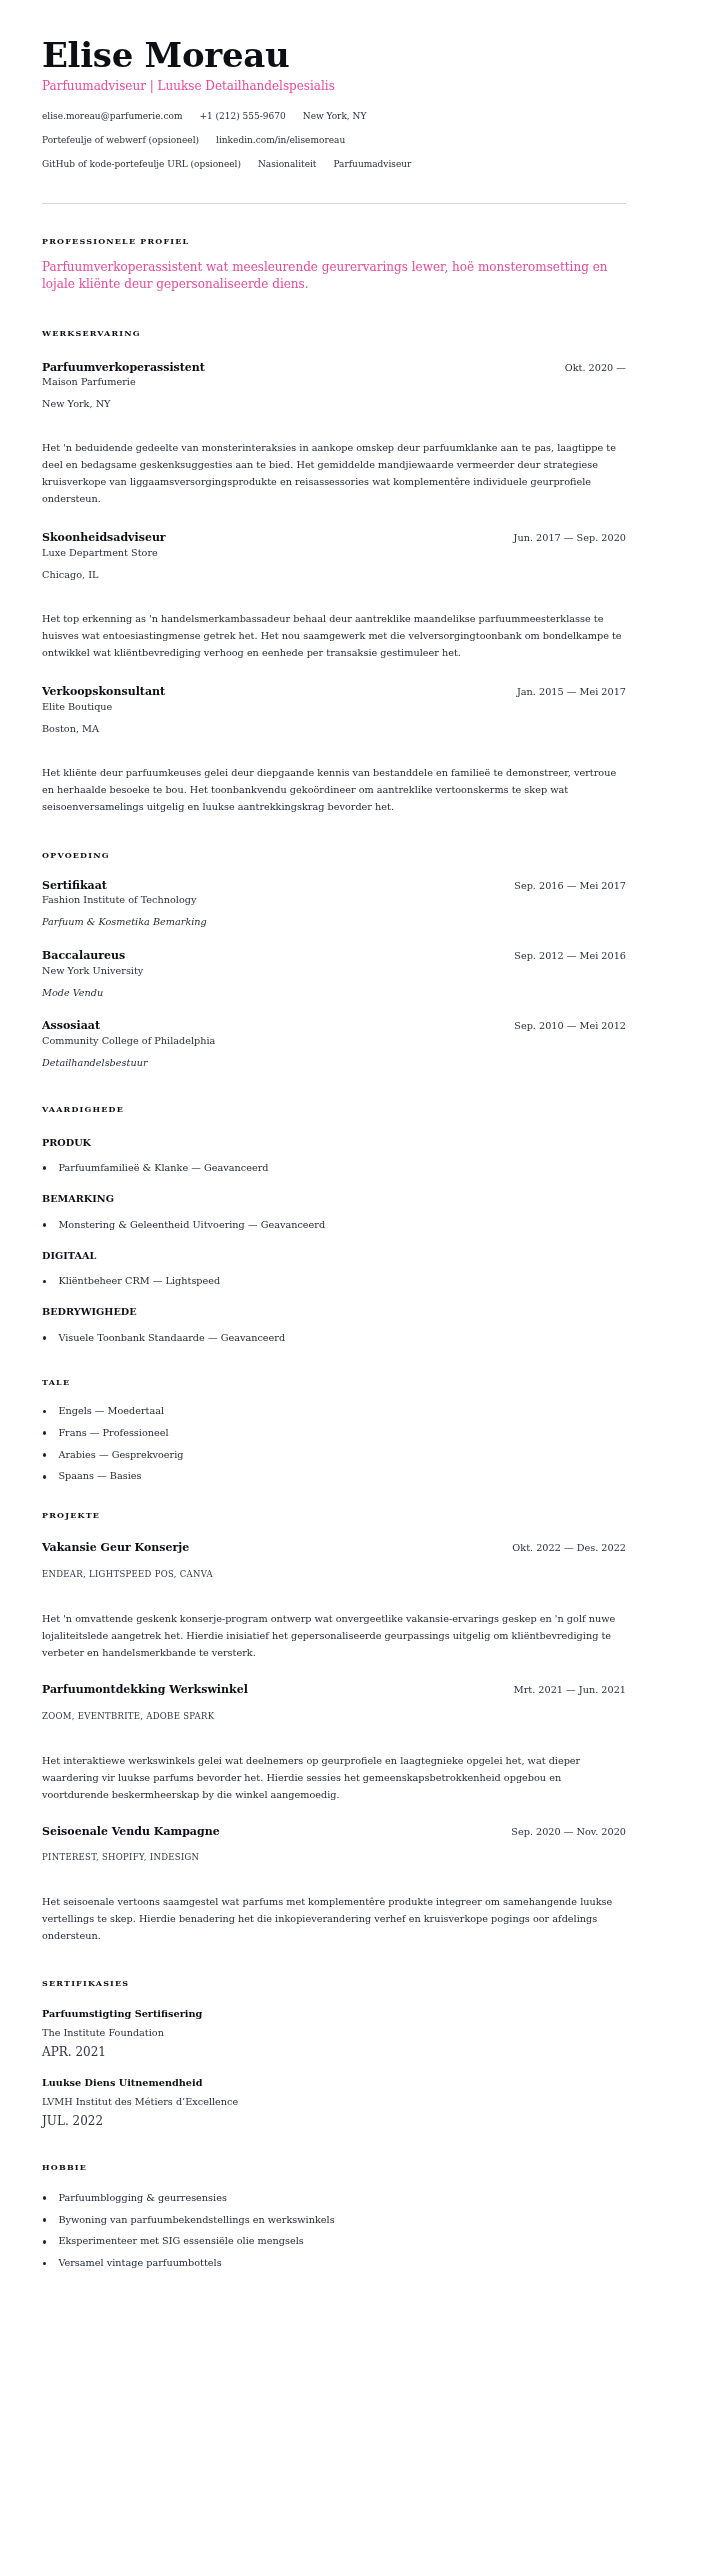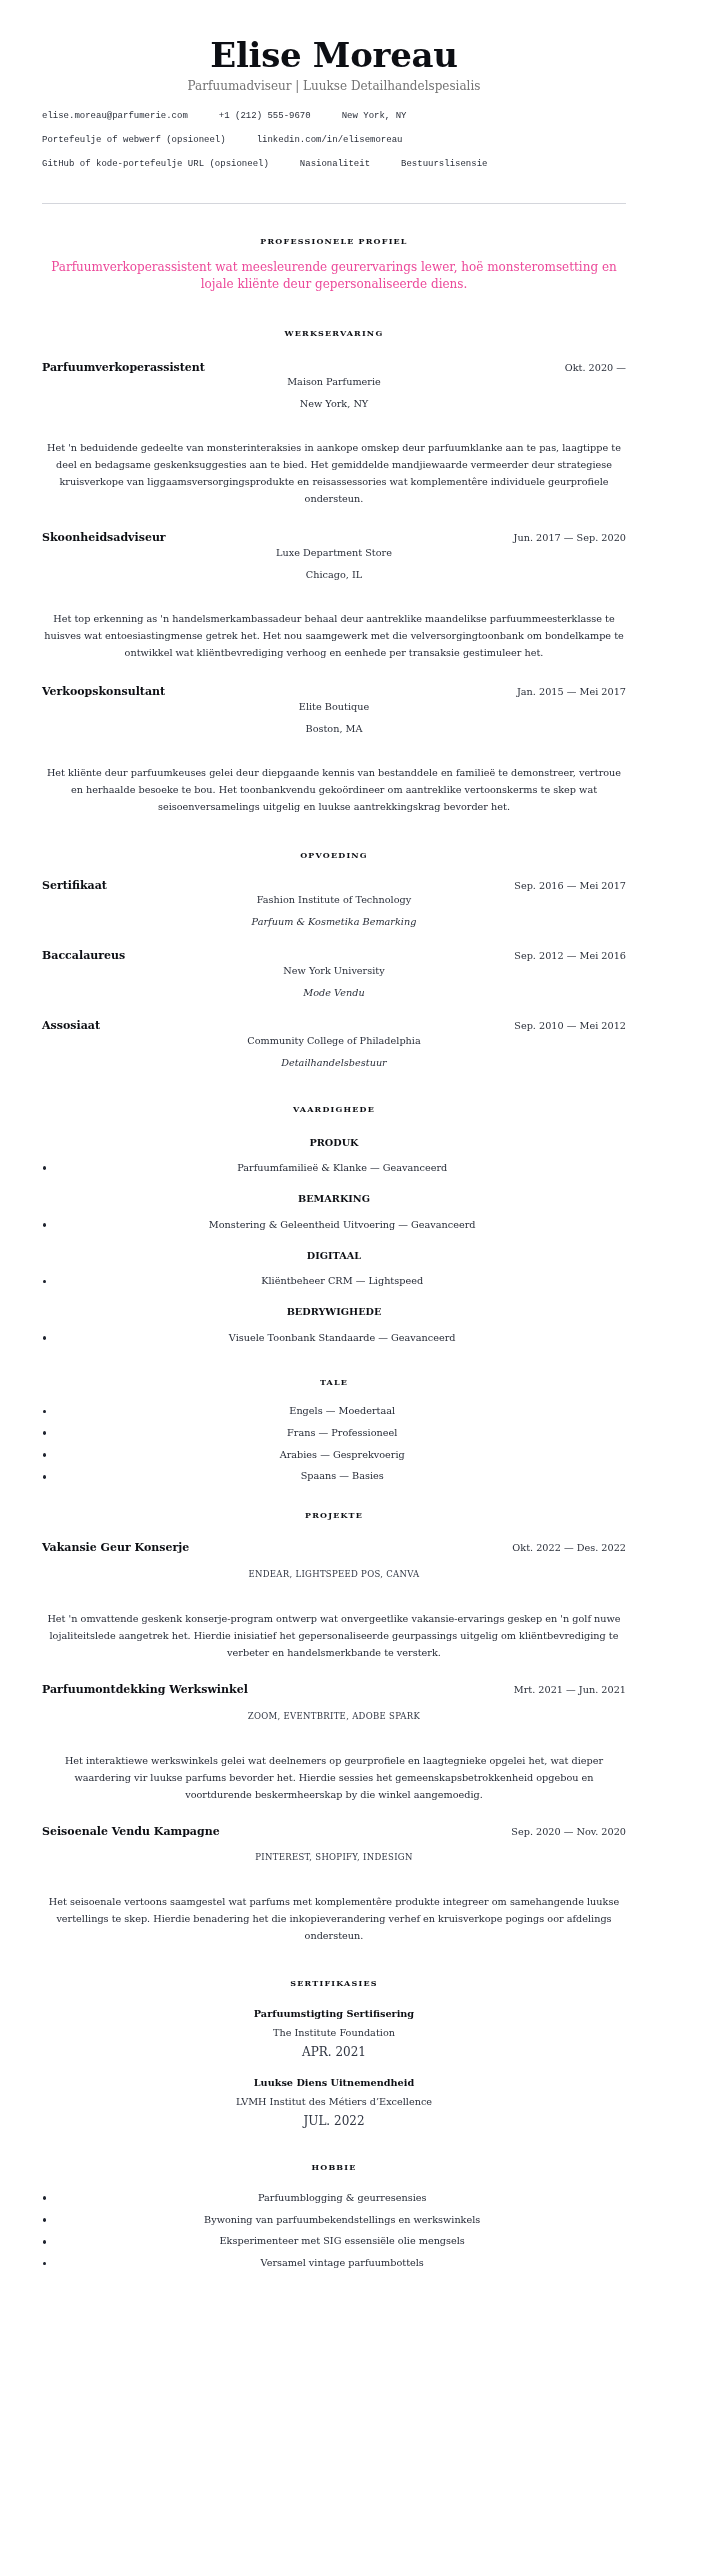--- a/index.html
+++ b/index.html
@@ -6,47 +6,45 @@
   html, body { background: #ffffff; }
   body {
     width: 728px;
     min-height: 2576px;
     font-family: "DejaVu Serif", serif;
     color: #1f2430;
   }
   .page {
     padding: 35px 42px 49px 42px;
     width: 668px;
-    text-align: center;
   }
   .name {
     font-size: 34px;
     font-weight: bold;
     color: #0d0f14;
     line-height: 41px;
     letter-spacing: -0.3px;
   }
   .headline {
     font-size: 12px;
     line-height: 17px;
-    color: #737373;
+    color: #ec4899;
     margin-top: 2.4px;
   }
   .contact {
     margin-top: 14.6px;
   }
   .contact-row {
     font-size: 9px;
     line-height: 12px;
     color: #2a2f3a;
     display: flex;
-    gap: 31px;
+    gap: 17px;
     height: 24px;
     align-items: flex-start;
-    font-family: Liberation Mono, monospace;
   }
   .divider {
     height: 1.2px;
     background: #d4d6dc;
     margin-top: 20.6px;
     width: 100%;
   }
   .section-title {
     font-size: 8px;
     font-weight: bold;
@@ -199,21 +197,21 @@
         <span>+1 (212) 555-9670</span>
         <span>New York, NY</span>
       </div>
       <div class="contact-row">
         <span>Portefeulje of webwerf (opsioneel)</span>
         <span>linkedin.com/in/elisemoreau</span>
       </div>
       <div class="contact-row">
         <span>GitHub of kode-portefeulje URL (opsioneel)</span>
         <span>Nasionaliteit</span>
-        <span>Bestuurslisensie</span>
+        <span>Parfuumadviseur</span>
       </div>
     </div>
   </header>
 
   <div class="divider"></div>
 
   <section class="s-profile">
     <h2 class="section-title">Professionele Profiel</h2>
     <p class="profile-text">Parfuumverkoperassistent wat meesleurende geurervarings lewer, hoë monsteromsetting en lojale kliënte deur gepersonaliseerde diens.</p>
   </section>

